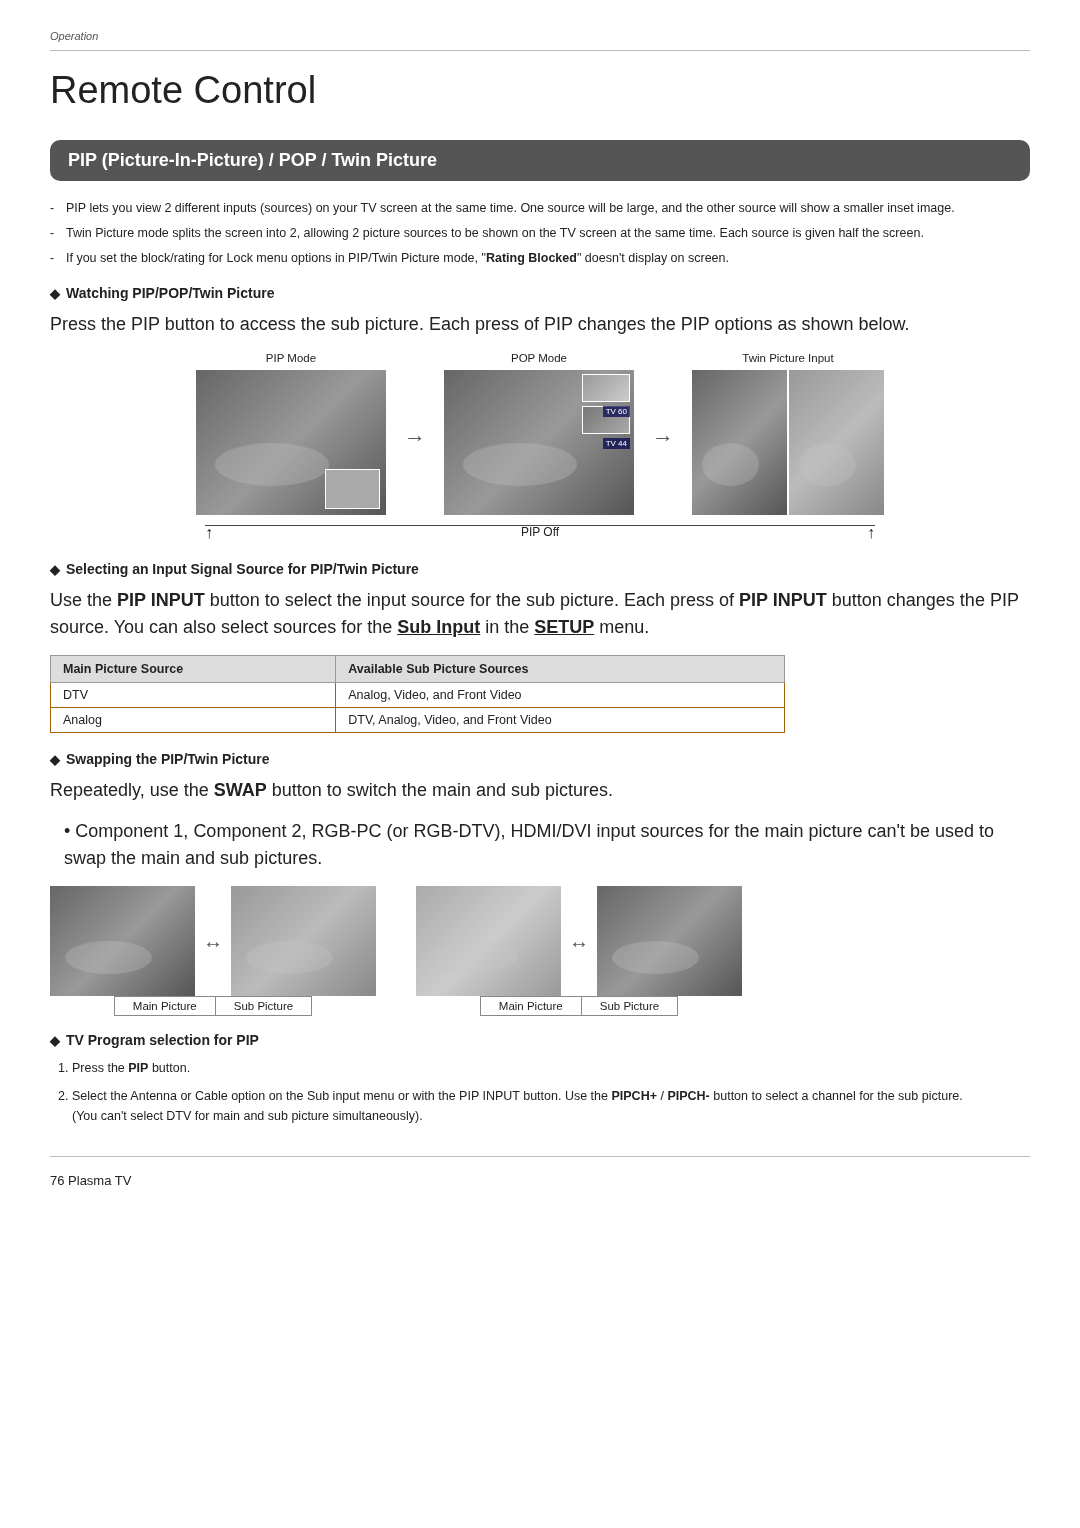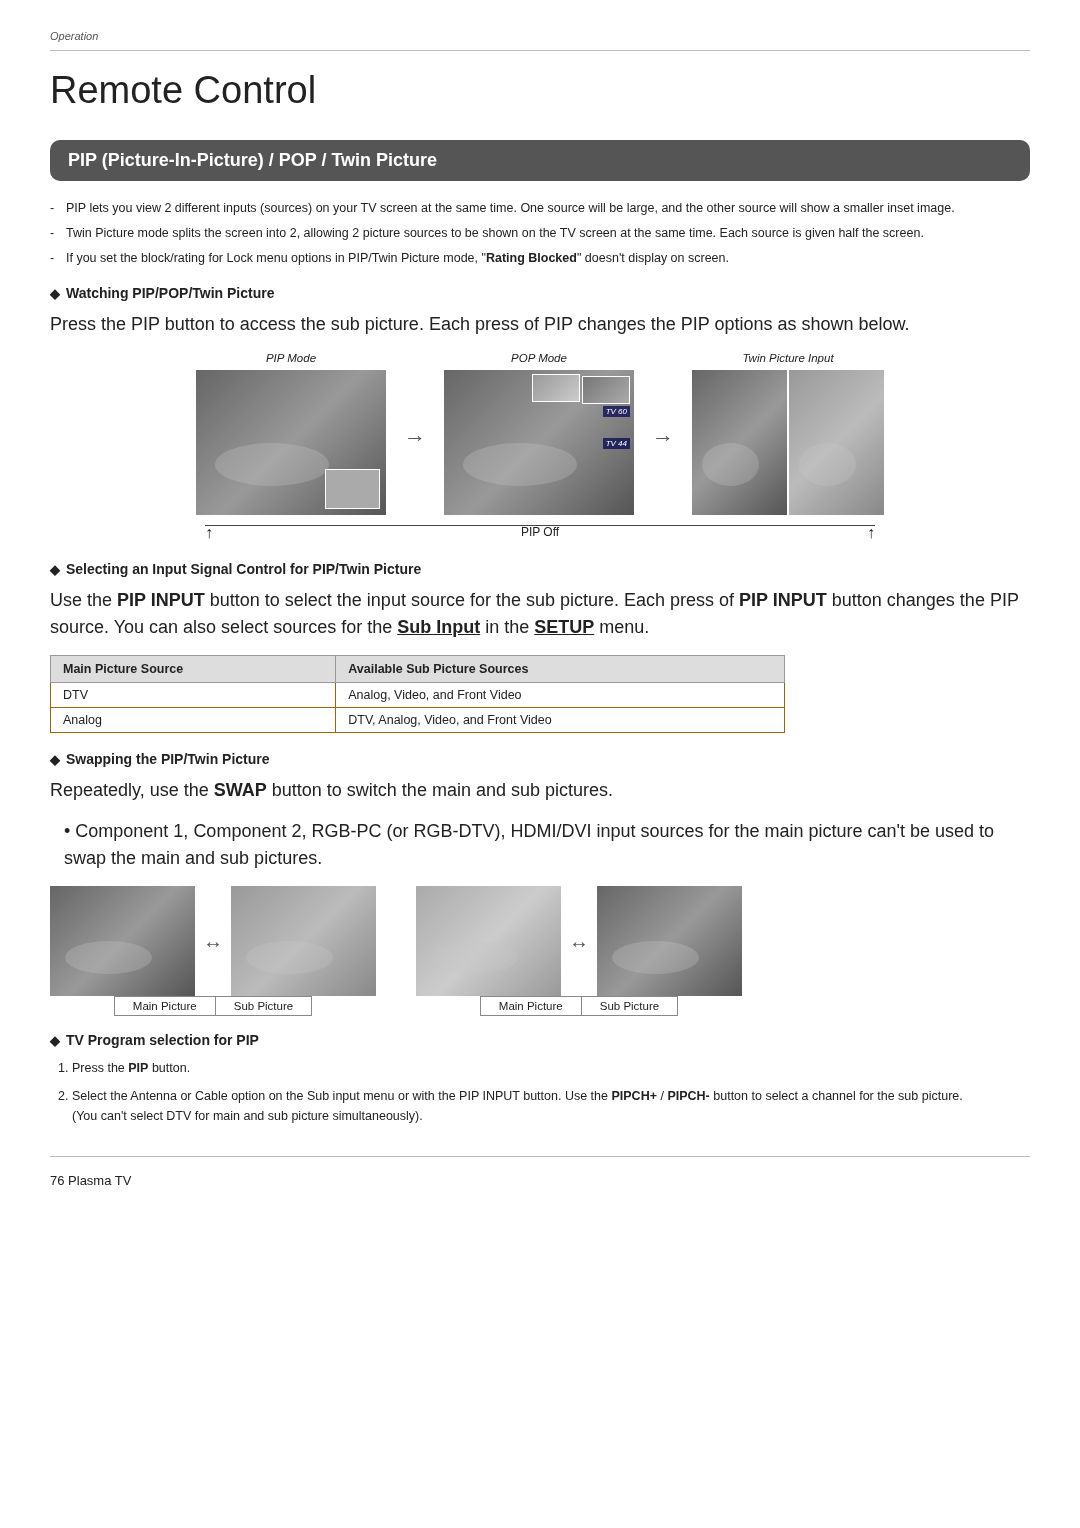--- a/index.html
+++ b/index.html
@@ -81,21 +81,20 @@
       display: flex;
       align-items: flex-start;
       margin-bottom: 10px;
       gap: 0;
       position: relative;
     }
     .pip-mode-block {
       display: flex;
       flex-direction: column;
       align-items: center;
-      font-style: italic;
     }
     .pip-mode-label {
       font-size: 11.5px;
       margin-bottom: 6px;
     }
     .pip-image {
       width: 160px;
       height: 120px;
       background: #888;
       position: relative;
@@ -112,22 +111,23 @@
       width: 55px;
       height: 40px;
       background: #aaa;
       border: 1px solid #fff;
     }
     .pop-stack {
       position: absolute;
       right: 4px;
       top: 4px;
       display: flex;
-      flex-direction: row;
+      flex-direction: column;
       gap: 2px;
+      align-items: center;
     }
     .pop-inset {
       width: 48px;
       height: 28px;
       background: #aaa;
       border: 1px solid #fff;
     }
     .arrow-right {
       display: flex;
       align-items: center;
@@ -253,21 +253,21 @@
       <div style="display:flex; justify-content:space-between; width:100%; margin-top:-1px;">
         <div style="font-size:16px; line-height:1;">↑</div>
         <div style="font-size:12px;">PIP Off</div>
         <div style="font-size:16px; line-height:1;">↑</div>
       </div>
     </div>
   </div>
 </div>
 
 <div style="margin-bottom:16px;">
-  <div class="subsection-title">Selecting an Input Signal Control for PIP/Twin Picture</div>
+  <div class="subsection-title">Selecting an Input Signal Source for PIP/Twin Picture</div>
   <p class="sub-text">
     Use the <strong>PIP INPUT</strong> button to select the input source for the sub picture. Each press of <strong>PIP INPUT</strong> button changes the PIP source. You can also select sources for the <strong><u>Sub Input</u></strong> in the <strong><u>SETUP</u></strong> menu.
   </p>
 
   <table class="source-table">
     <thead>
       <tr>
         <th>Main Picture Source</th>
         <th>Available Sub Picture Sources</th>
       </tr>

